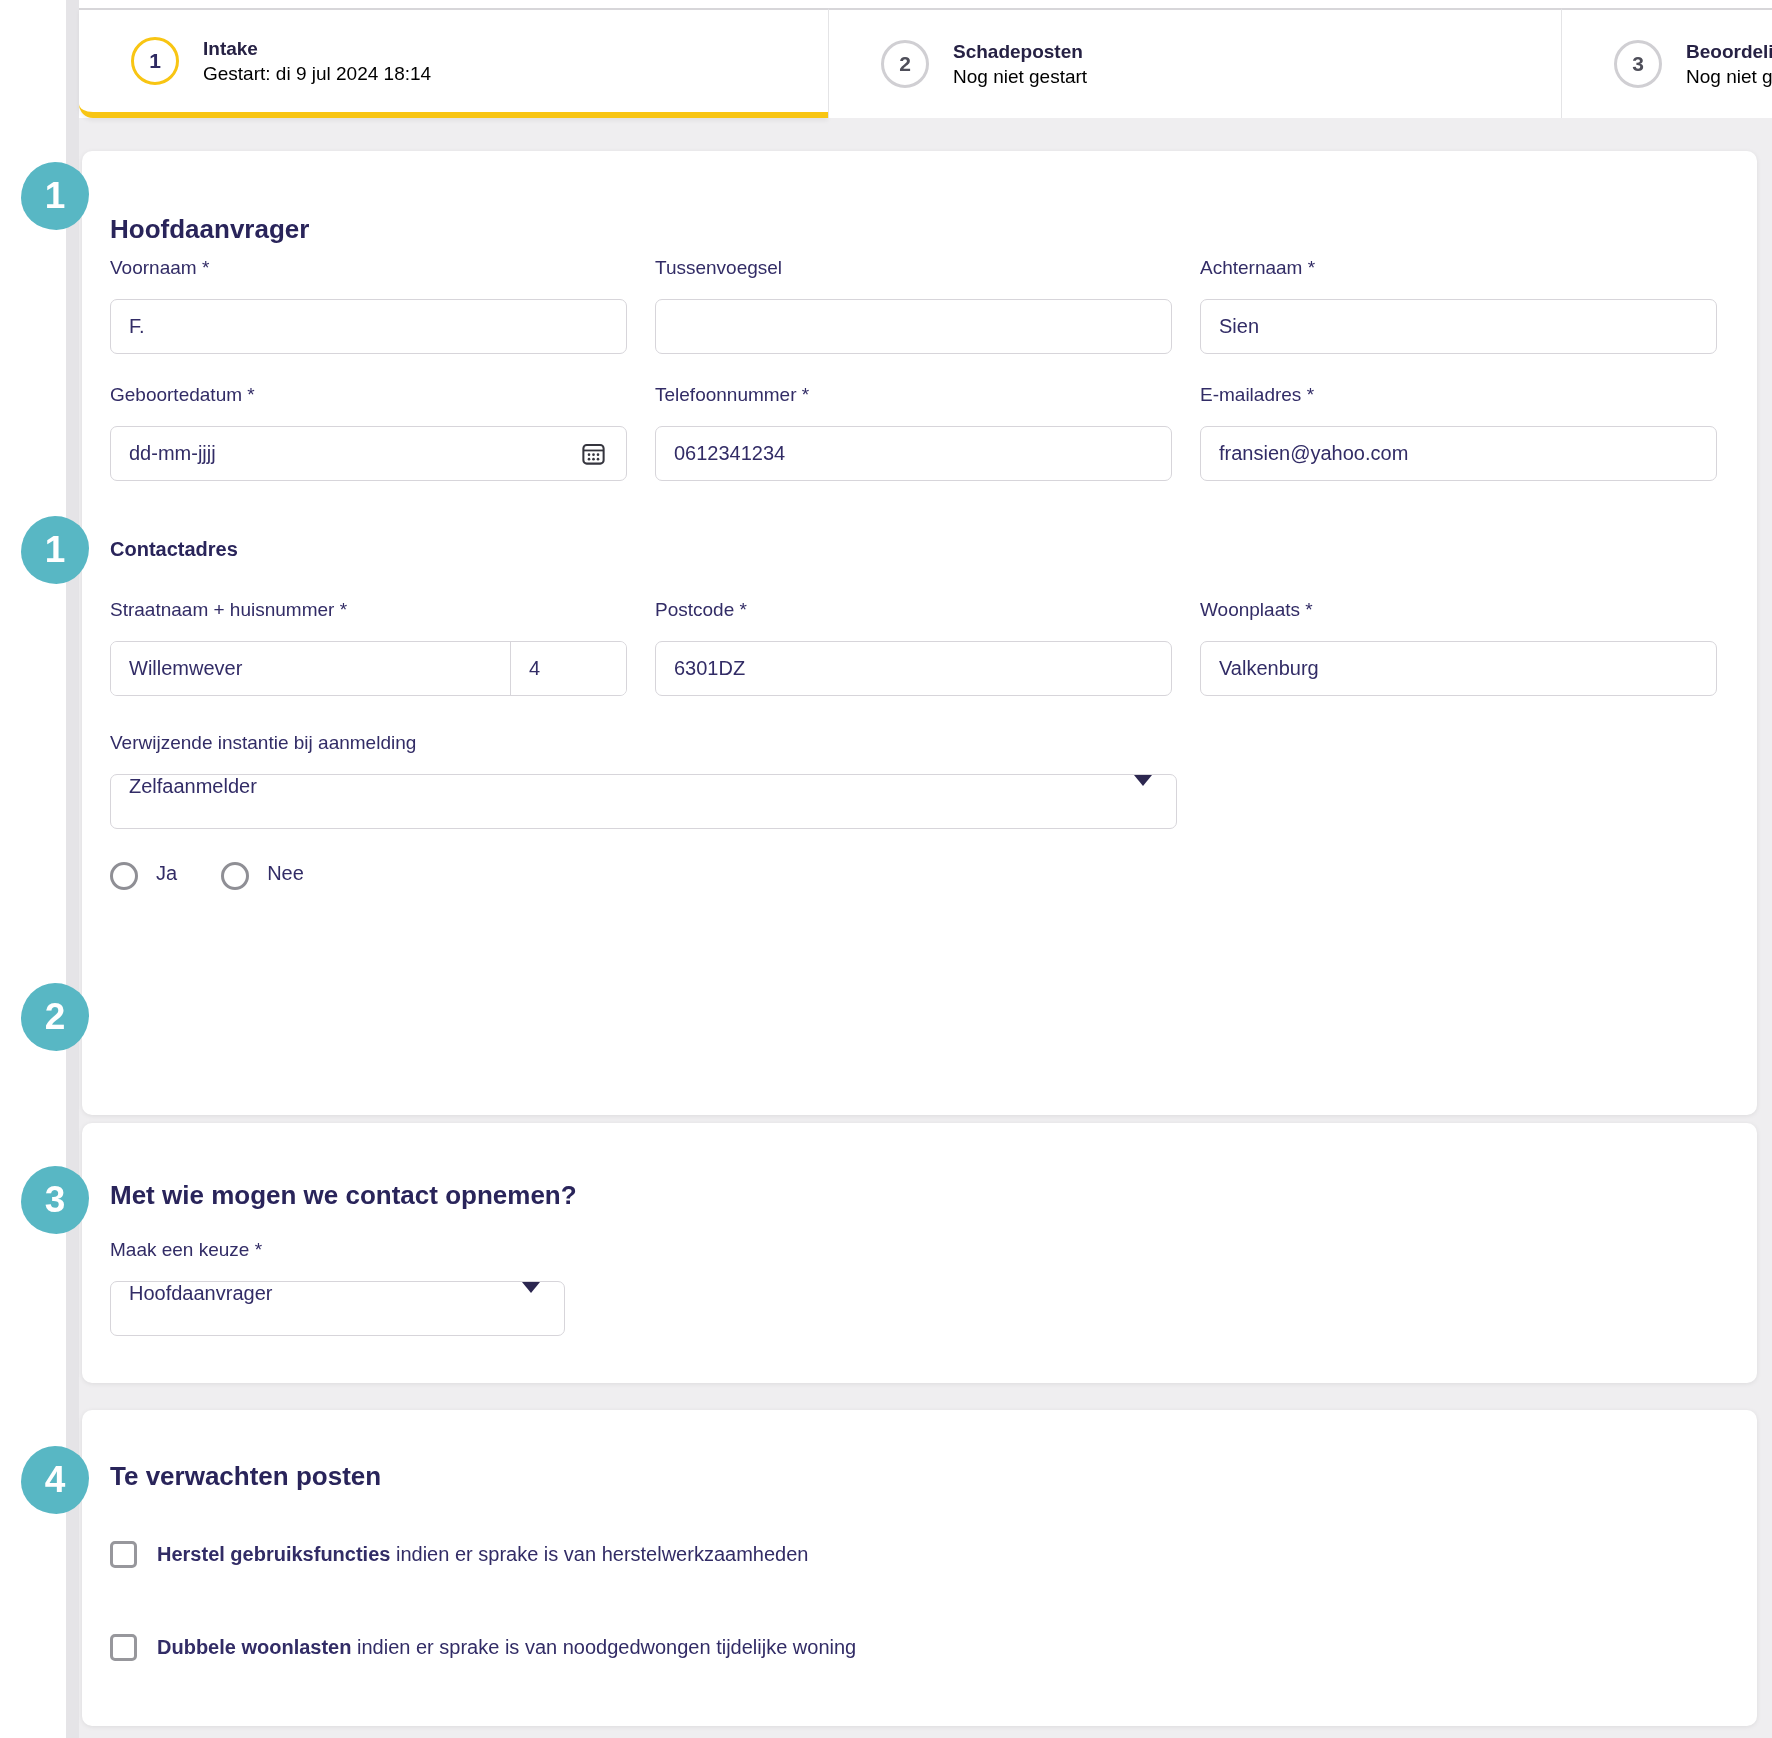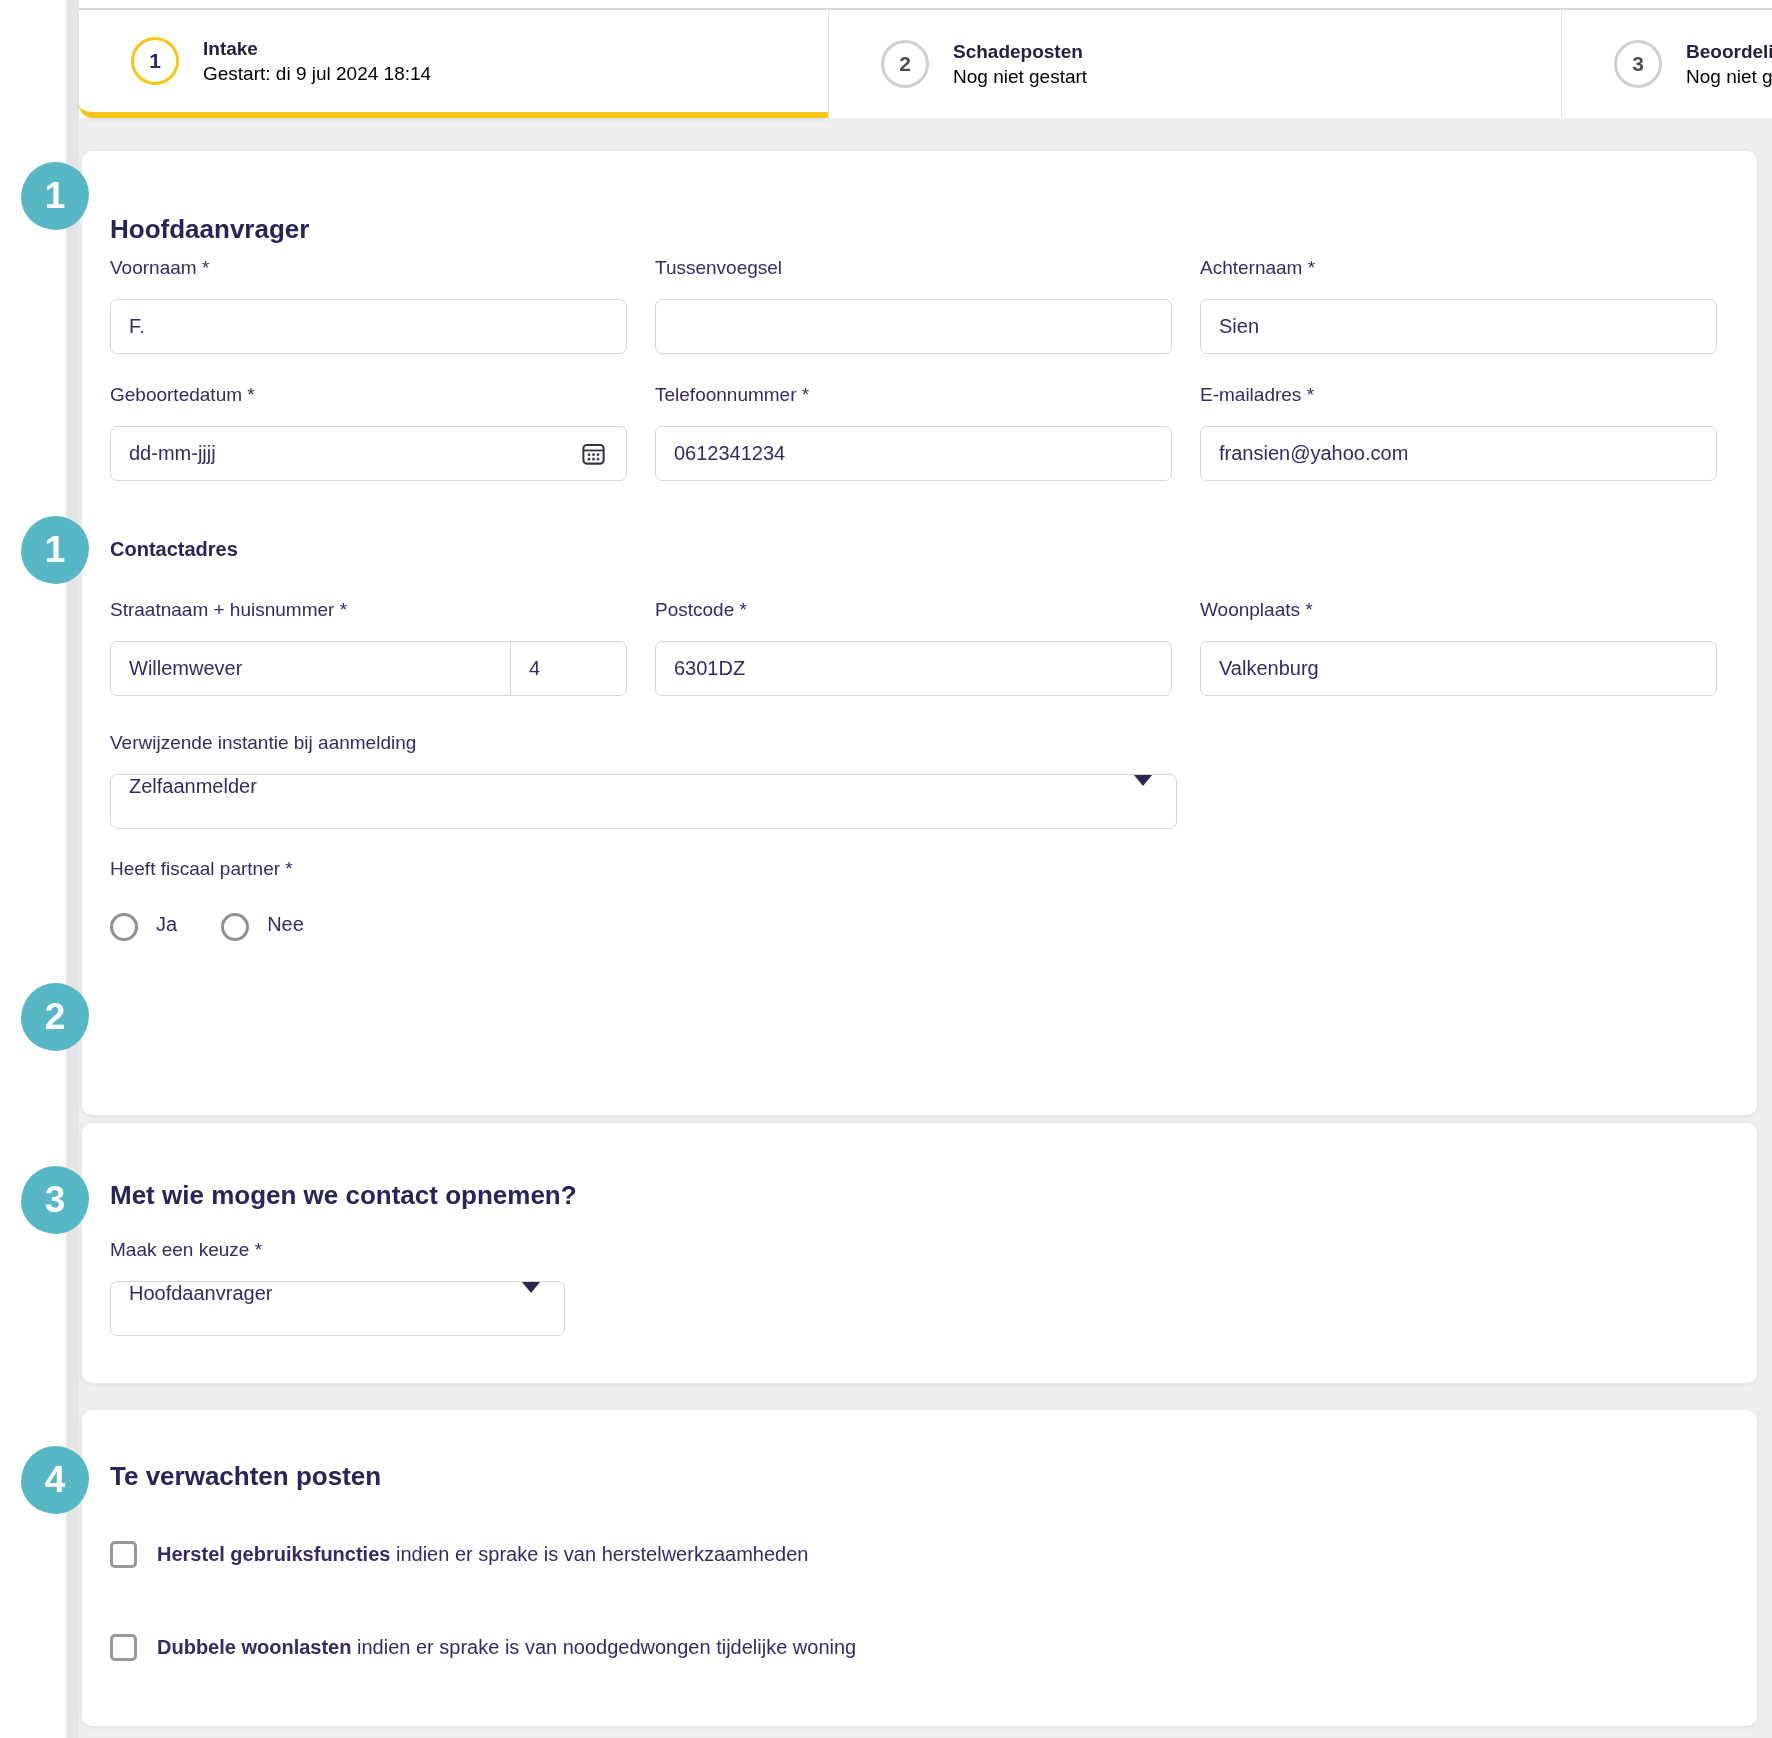--- a/index.html
+++ b/index.html
@@ -181,21 +181,20 @@
     </div>
   </div>
 
 
   <span class="label-solo mt36">Verwijzende instantie bij aanmelding</span>
   <div class="dd dd-wide mt20">
     <span>Zelfaanmelder</span>
     <span class="caret"></span>
   </div>
 
-  <span class="label-solo mt29">Heeft fiscaal partner *</span>
   <div class="radio-row">
     <span class="radio-opt">
       <span class="radio"></span>
       <span>Ja</span>
     </span>
     <span class="radio-opt">
       <span class="radio"></span>
       <span>Nee</span>
     </span>
   </div>

